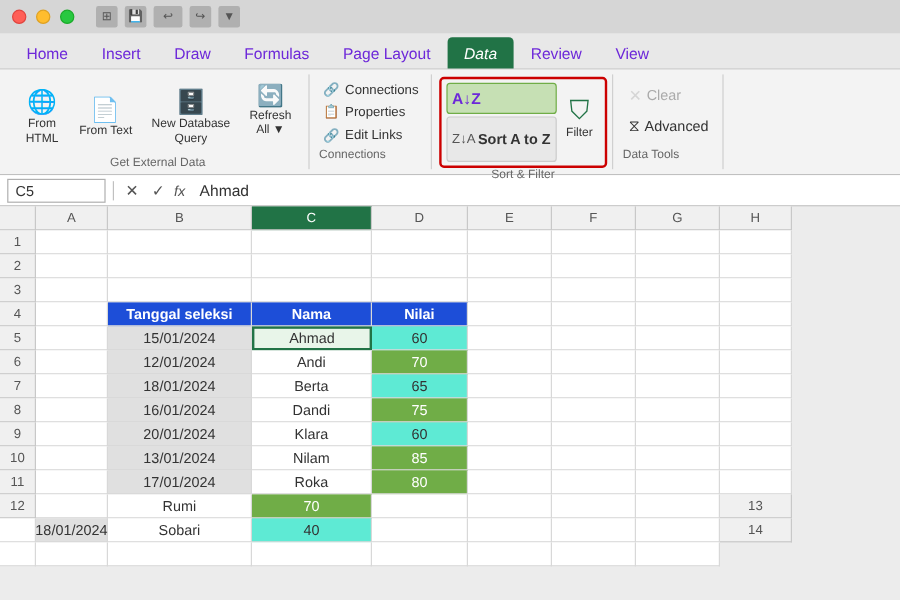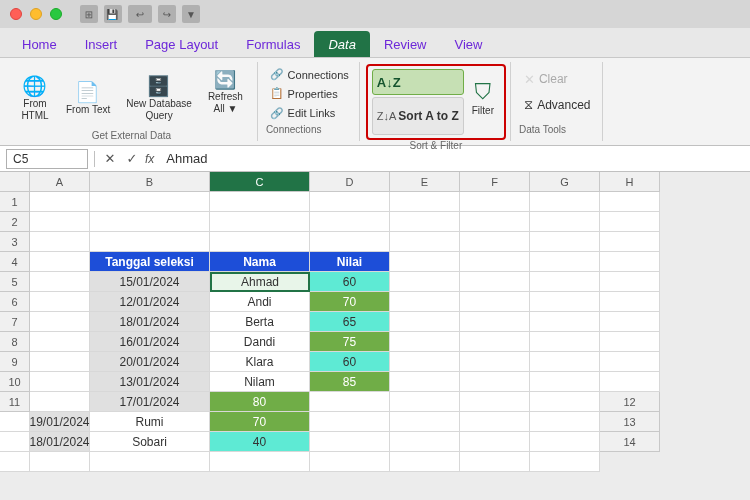--- a/index.html
+++ b/index.html
@@ -335,22 +335,23 @@
     <div class="titlebar-icon">💾</div>
     <div class="titlebar-icon titlebar-icon-wide">↩</div>
     <div class="titlebar-icon">↪</div>
     <div class="titlebar-icon">▼</div>
   </div>
 </div>
 
 <div class="ribbon-tabs">
   <div class="ribbon-tab">Home</div>
   <div class="ribbon-tab">Insert</div>
+  <div class="ribbon-tab">Draw</div>
+  <div class="ribbon-tab">Formulas</div>
   <div class="ribbon-tab">Page Layout</div>
-  <div class="ribbon-tab">Formulas</div>
   <div class="ribbon-tab active">Data</div>
   <div class="ribbon-tab">Review</div>
   <div class="ribbon-tab">View</div>
 </div>
 
 <div class="ribbon-toolbar">
 
   <div class="ribbon-group">
     <div class="ribbon-group-buttons">
       <div class="ribbon-btn-large">
@@ -389,21 +390,21 @@
       <span class="conn-icon">🔗</span>
       <span>Edit Links</span>
     </div>
     <div class="ribbon-group-label">Connections</div>
   </div>
 
   <div style="display:flex; flex-direction:column; align-items:center; padding: 2px 4px; border-right: 1px solid #d0d0d0;">
     <div class="sort-filter-inner">
       <div class="sort-col">
         <div class="sort-btn-top" style="background: #c6e0b4; border-color: #70ad47;">
-          <span style="font-size:13px; font-weight:bold; color:#14532d;">A↓Z</span>
+          <span style="font-size:13px; font-weight:bold; color:#6d28d9;">A↓Z</span>
         </div>
         <div class="sort-btn-bottom">
           <span style="font-size:11px; color:#555;">Z↓A</span>
           <span style="font-size:12px;font-weight:bold;">Sort A to Z</span>
         </div>
       </div>
       <div class="filter-btn-large">
         <span style="font-size:22px; color:#217346;">⛉</span>
         <span style="font-size:10px; color:#333;">Filter</span>
       </div>
@@ -593,33 +594,33 @@
     <div class="cell"></div>
     <div class="cell"></div>
     <div class="cell"></div>
     <div class="cell"></div>
 
     <div class="row-header">11</div>
     <div class="cell"></div>
     <div class="cell gray-bg">
         <span>17/01/2024</span>
       </div>
+    <div class="cell center">
+        <span>Roka</span>
+      </div>
     <div class="cell green-bg">
         <span>80</span>
       </div>
     <div class="cell"></div>
     <div class="cell"></div>
     <div class="cell"></div>
     <div class="cell"></div>
 
     <div class="row-header">12</div>
     <div class="cell"></div>
-    <div class="cell gray-bg">
-        <span>19/01/2024</span>
-      </div>
     <div class="cell center">
         <span>Rumi</span>
       </div>
     <div class="cell green-bg">
         <span>70</span>
       </div>
     <div class="cell"></div>
     <div class="cell"></div>
     <div class="cell"></div>
     <div class="cell"></div>

